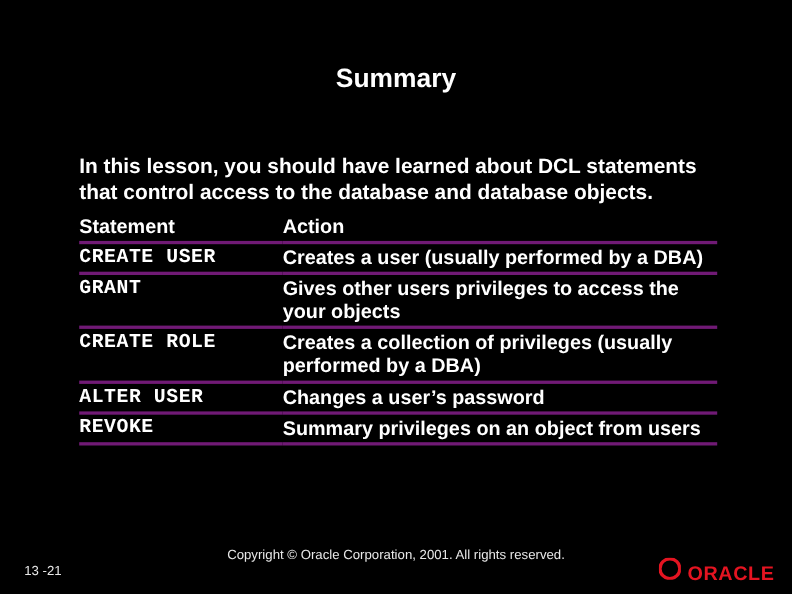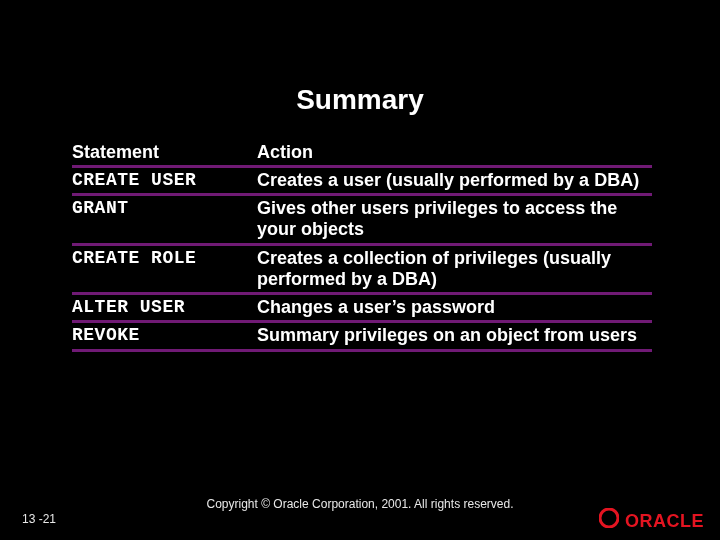--- a/index.html
+++ b/index.html
@@ -1,18 +1,18 @@
 <!DOCTYPE html>
 <html><head>
 <meta charset="utf-8">
 <style>
   * { margin: 0; padding: 0; box-sizing: border-box; }
   html, body { width: 720px; height: 540px; background: #000; font-family: Arial, Helvetica, sans-serif; overflow: hidden; }
   .slide { width: 720px; height: 540px; position: relative; background: #000; color: #fff; }
-  .title { font-size: 28px; font-weight: bold; text-align: center; padding-top: 84px; }
+  .title { font-size: 24px; font-weight: bold; text-align: center; padding-top: 58px; }
   .body { position: absolute; top: 140px; left: 72px; width: 580px; }
   .lead { font-size: 19px; font-weight: bold; line-height: 1.25; margin-bottom: 6px; }
   .tbl { width: 100%; border-collapse: collapse; }
   .tbl th, .tbl td { text-align: left; vertical-align: top; padding: 2px 0; border-bottom: 3px solid #701a75; font-size: 18px; }
   .tbl th.stmt, .tbl td.stmt { width: 185px; padding-right: 6px; }
   .tbl th { font-weight: bold; font-family: Arial, Helvetica, sans-serif; }
   .tbl th.act, .tbl td.act { font-family: Arial, Helvetica, sans-serif; }
   .tbl td.stmt { font-family: "Courier New", Courier, monospace; font-weight: bold; letter-spacing: 0.5px; }
   .tbl td.act { font-weight: bold; line-height: 1.18; }
   .hr-row { border-bottom: 2px solid #fff; }
@@ -24,20 +24,21 @@
   .brand-word { font-family: Arial, Helvetica, sans-serif; font-weight: bold; font-size: 18px; color: #e41421; letter-spacing: 0.5px; }
   .brand-icon { display: inline-block; }
 </style>
 </head>
 <body>
 <div class="slide">
 
   <div class="title">Summary</div>
 
   <div class="body">
+    <div class="lead">In this lesson, you should have learned about DCL statements that control access to the database and database objects.</div>
 
     <table class="tbl">
       <tbody>
           <tr class="hr-row">
         <th class="stmt">Statement</th>
         <th class="act">Action</th>
       </tr>
       <tr class="hr-row2">
         <td class="stmt">CREATE USER</td>
         <td class="act">Creates a user (usually performed by a DBA)</td>

